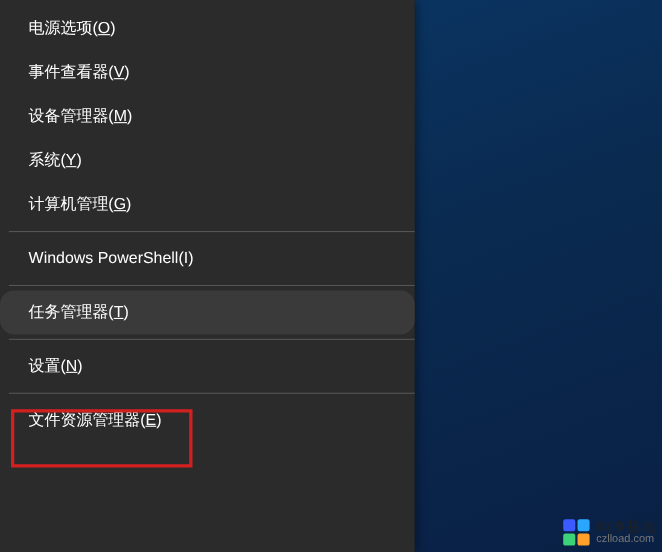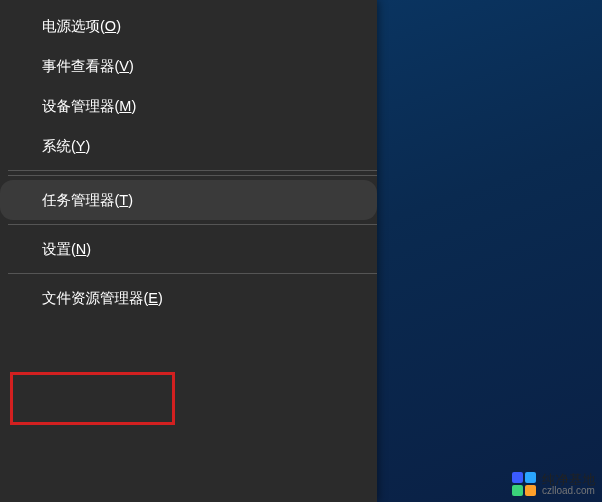--- a/index.html
+++ b/index.html
@@ -23,21 +23,21 @@
       top: 0;
       width: 377px;
       height: 502px;
       background: #2b2b2b;
       z-index: 10;
       box-shadow: 2px 0 8px rgba(0,0,0,0.4);
     }
     .menu-item {
       height: 40px;
       line-height: 40px;
-      padding-left: 42px;
+      padding-left: 26px;
       color: #ffffff;
       font-size: 14.5px;
       cursor: default;
       white-space: nowrap;
     }
     .menu-item.first { margin-top: 6px; }
     .menu-item.highlighted { background: #3a3a3a; border-radius: 13px; }
     .underline { text-decoration: underline; }
     .menu-divider {
       height: 1px;
@@ -99,21 +99,23 @@
 </head>
 <body>
 
 <div class="desktop-bg"></div>
 
 <div class="context-menu" id="context-menu">
     <div class="menu-item first"><span>电源选项(</span><span class="underline">O</span><span>)</span></div>
     <div class="menu-item"><span>事件查看器(</span><span class="underline">V</span><span>)</span></div>
     <div class="menu-item"><span>设备管理器(</span><span class="underline">M</span><span>)</span></div>
     <div class="menu-item"><span>系统(</span><span class="underline">Y</span><span>)</span></div>
+    <div class="menu-item"><span>计算机管理(</span><span class="underline">G</span><span>)</span></div>
     <div class="menu-divider"></div>
+    <div class="menu-item"><span>Windows PowerShell(I)</span></div>
     <div class="menu-divider"></div>
     <div class="menu-item highlighted"><span>任务管理器(</span><span class="underline">T</span><span>)</span></div>
     <div class="menu-divider"></div>
     <div class="menu-item"><span>设置(</span><span class="underline">N</span><span>)</span></div>
     <div class="menu-divider"></div>
     <div class="menu-item"><span>文件资源管理器(</span><span class="underline">E</span><span>)</span></div>
   </div>
 
 <div class="red-box"></div>
 

